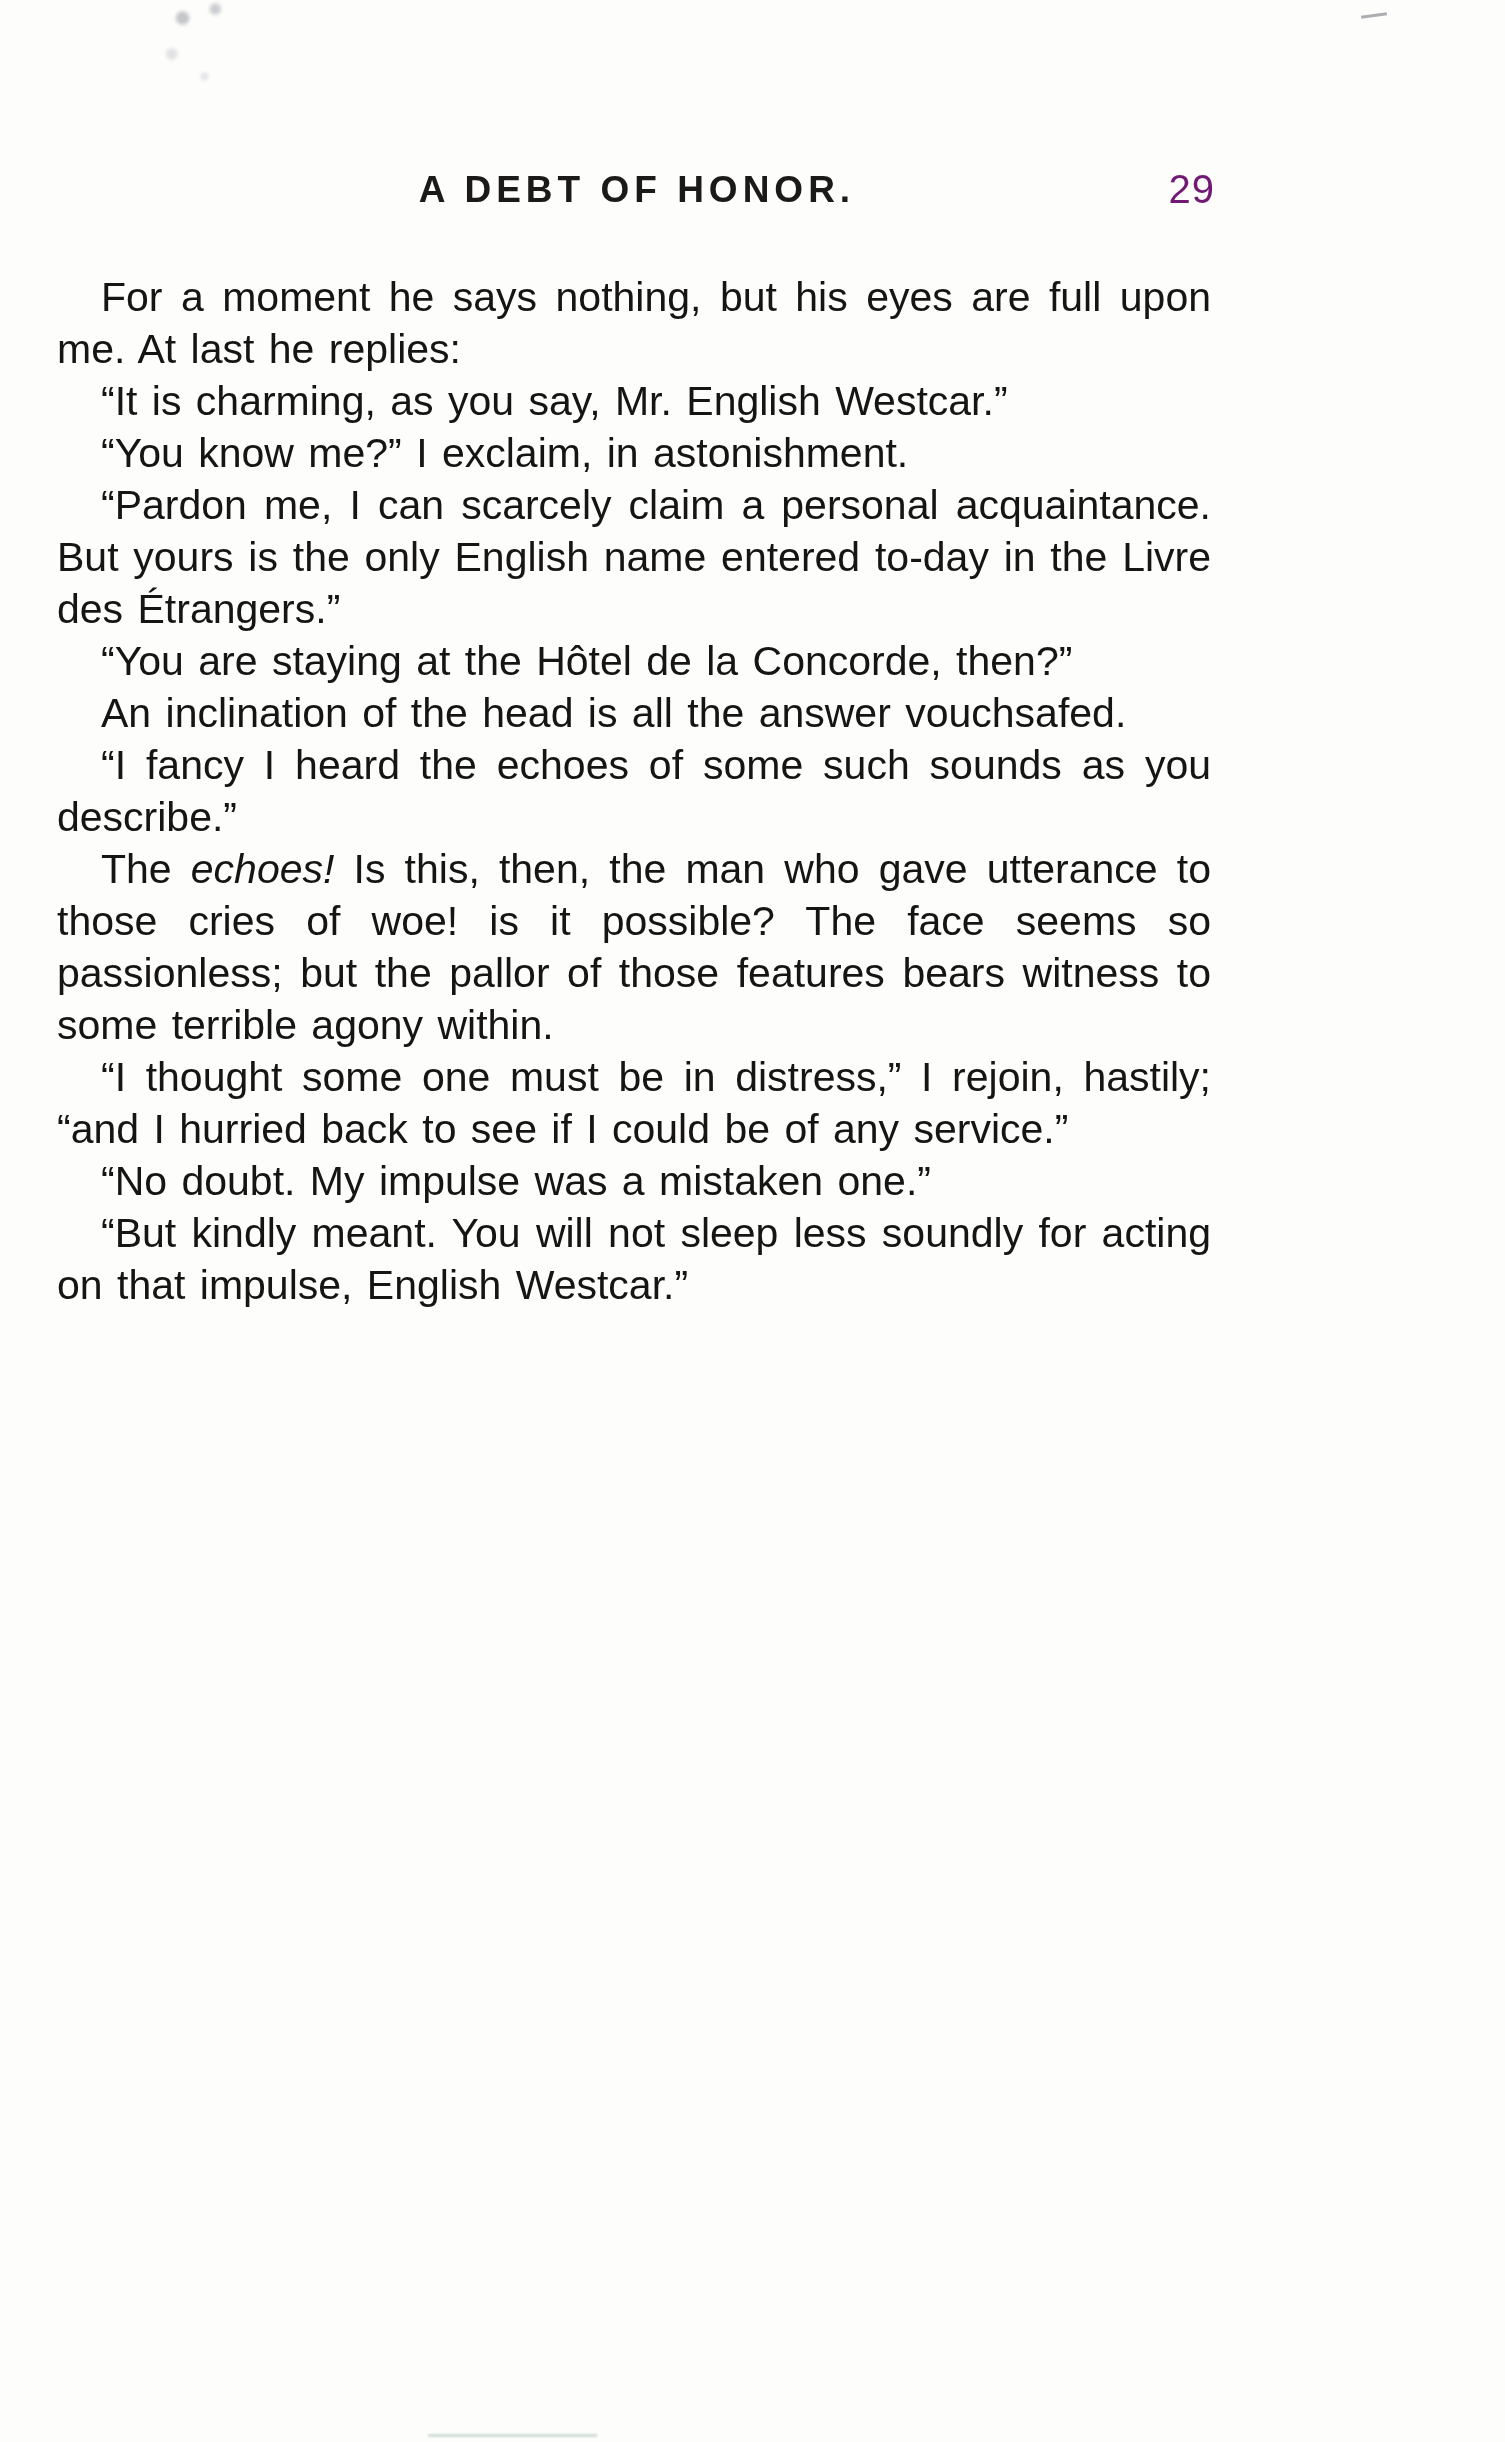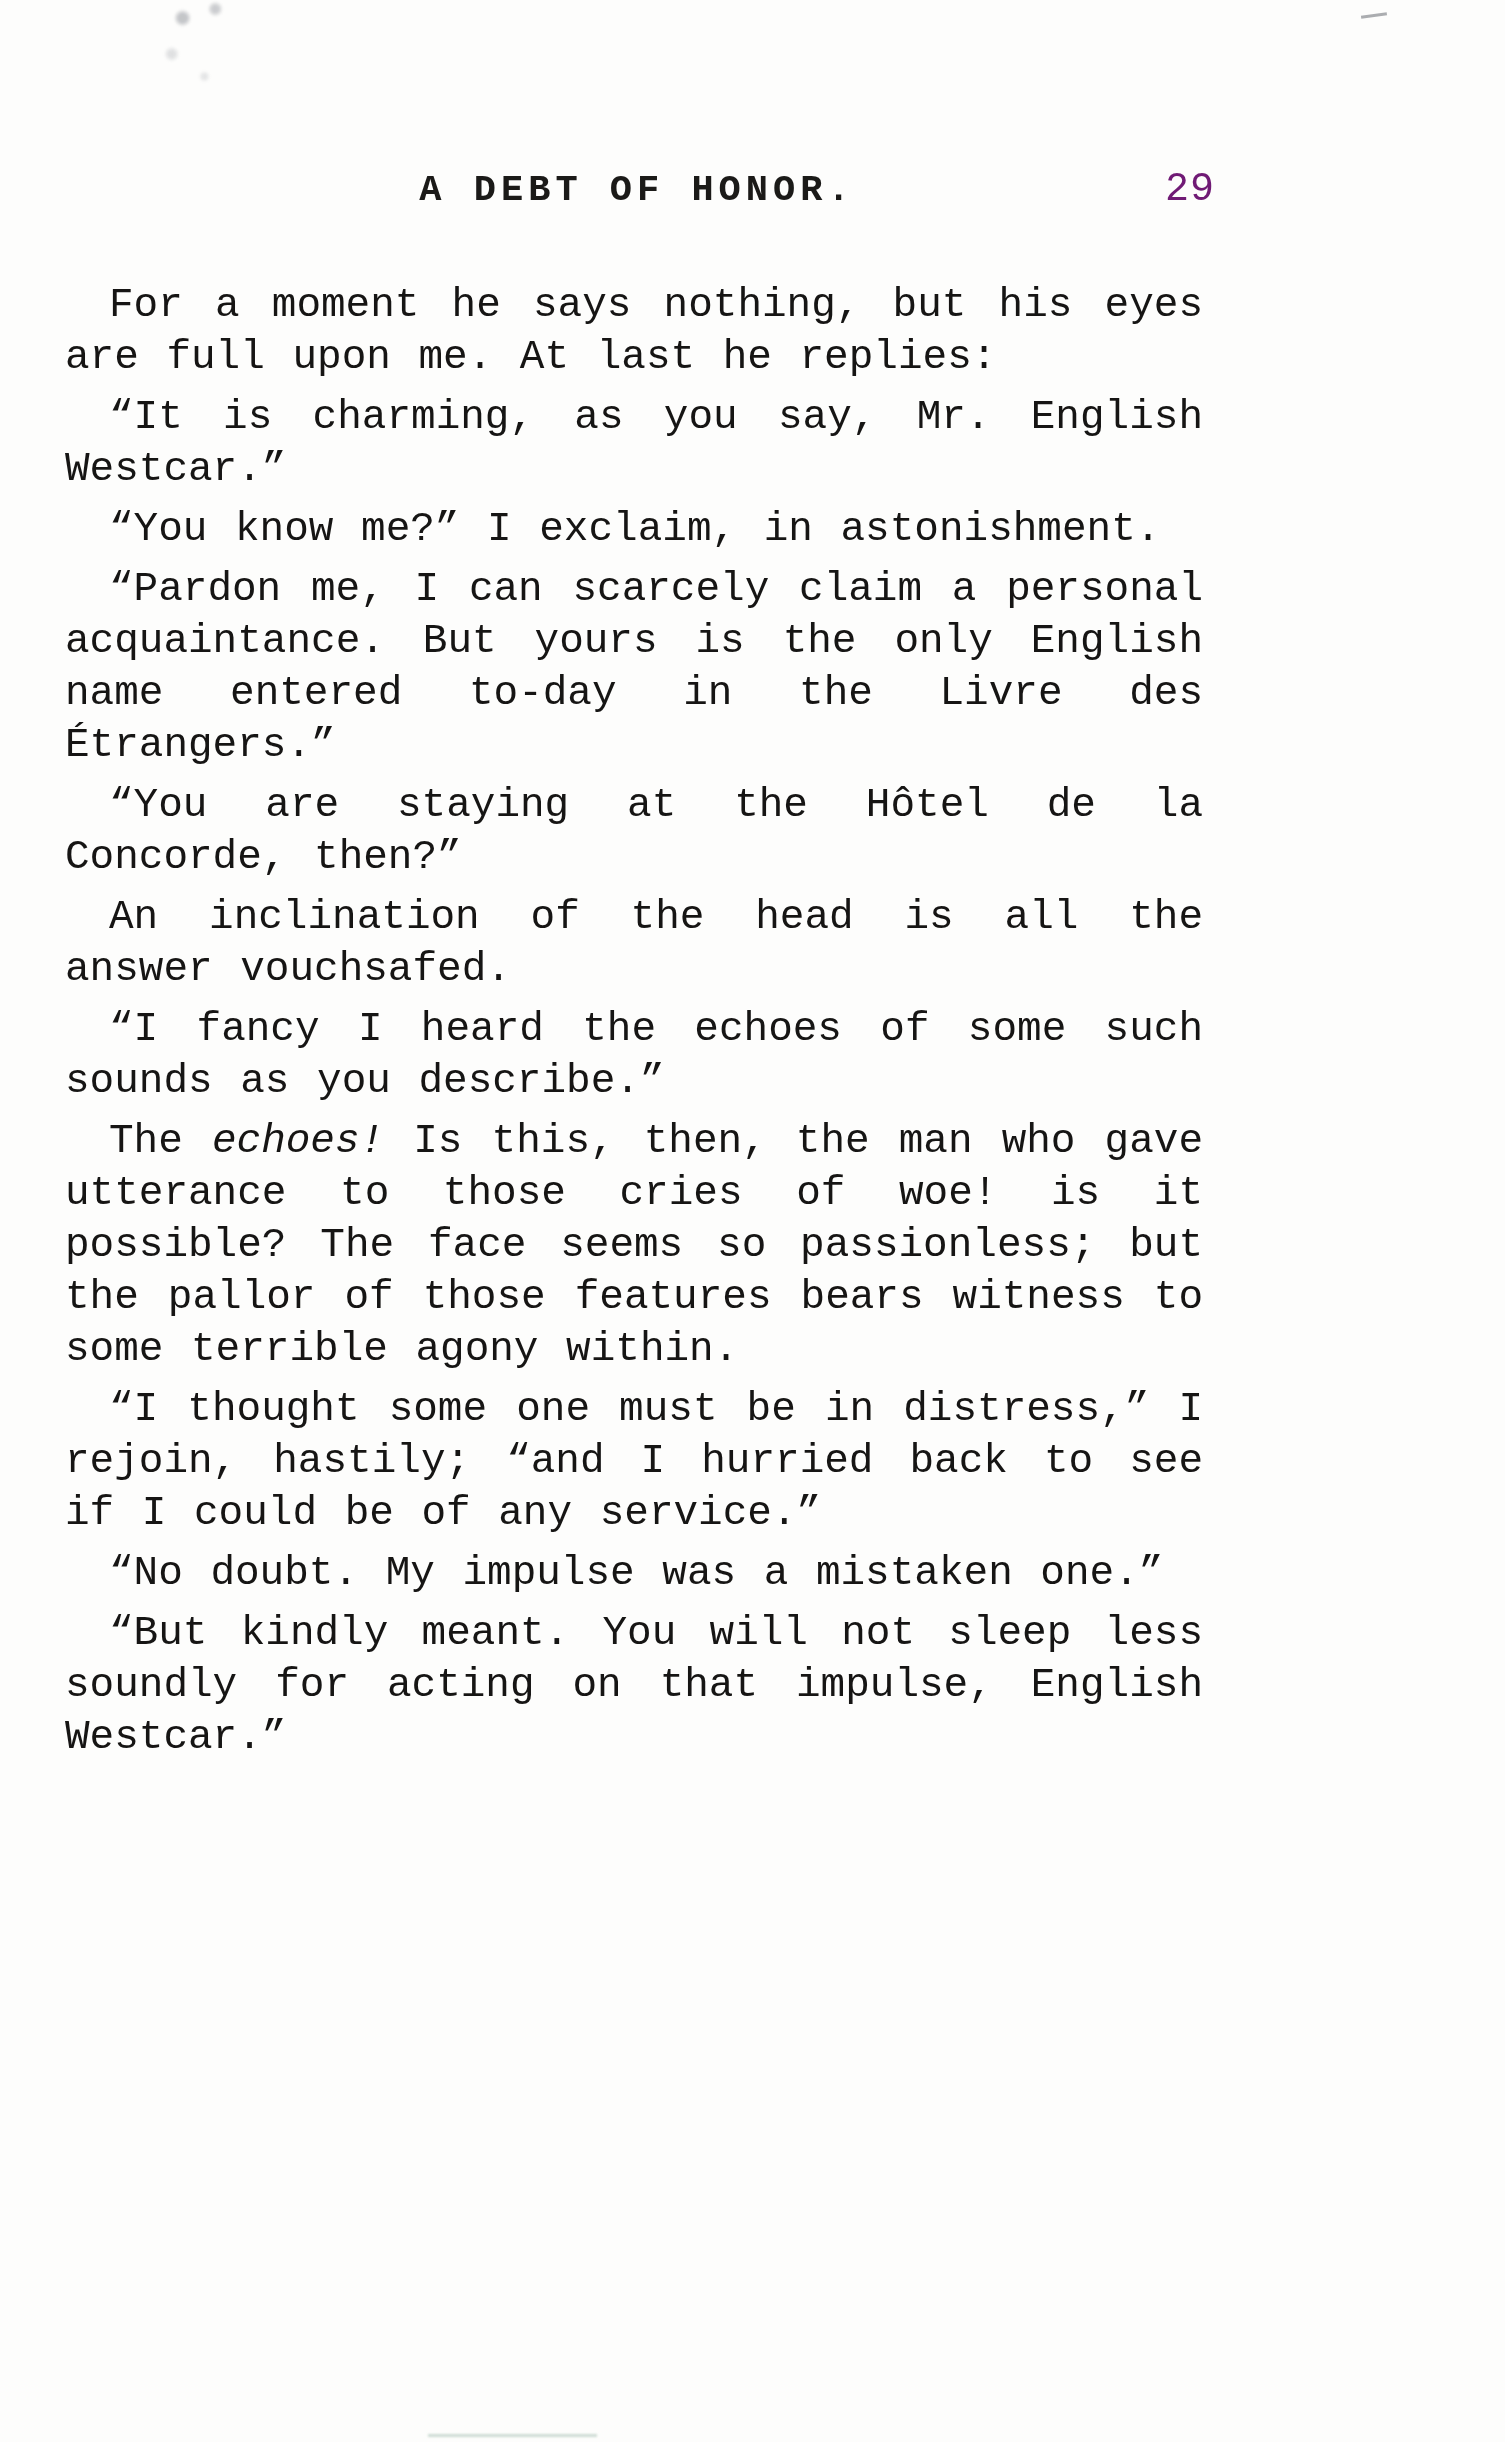--- a/index.html
+++ b/index.html
@@ -6,21 +6,21 @@
     margin: 0;
     padding: 0;
     background: #fdfdfc;
   }
   .page {
     position: relative;
     width: 1505px;
     height: 2443px;
     background: #fdfdfc;
     overflow: hidden;
-    font-family: Liberation Mono, monospace;
+    font-family: Liberation Sans, sans-serif;
     color: #161514;
   }
   .header {
     position: absolute;
     top: 169px;
     left: 57px;
     width: 1160px;
     height: 52px;
   }
   .running-title {
@@ -44,21 +44,21 @@
     position: absolute;
     top: 271px;
     left: 57px;
     width: 1154px;
     font-size: 41px;
     line-height: 52px;
     text-align: justify;
     word-spacing: 3px;
   }
   .para {
-    margin: 8px;
+    margin: 0;
     text-indent: 44px;
   }
   .italic {
     font-style: italic;
   }
   
   .smudge-top-left {
     position: absolute;
     left: 139px;
     top: 0px;

